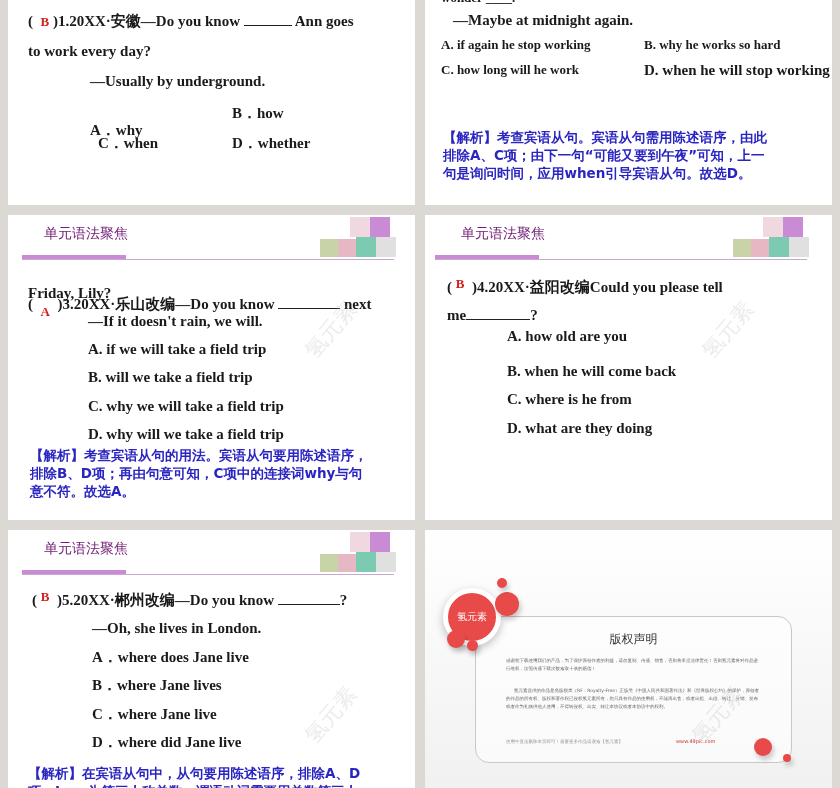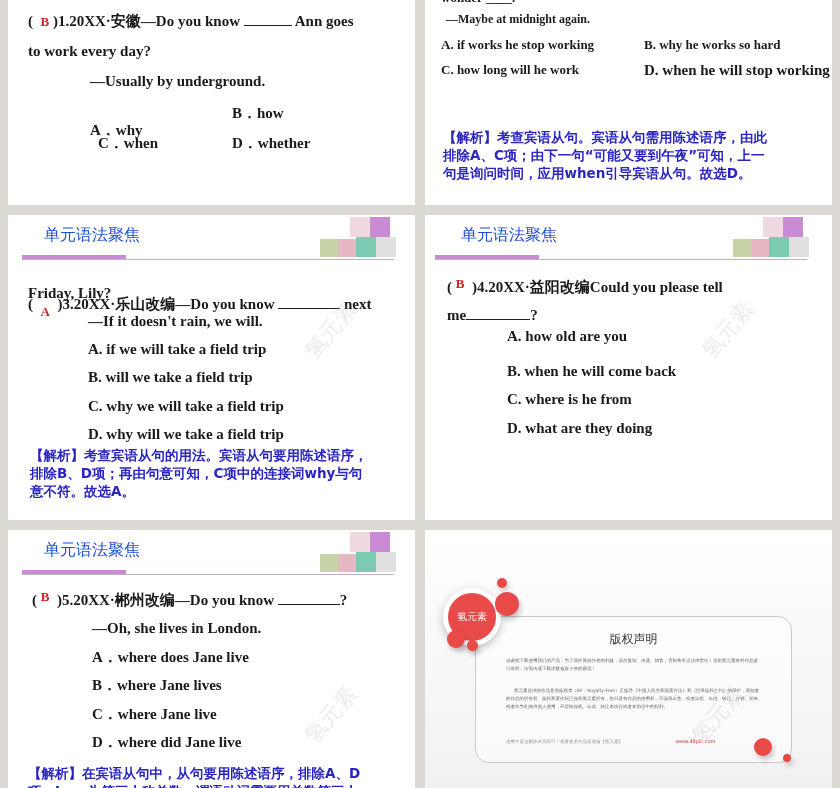--- a/index.html
+++ b/index.html
@@ -8,21 +8,21 @@
   .s1{left:8px;top:0;width:407px;height:205px;}
   .s2{left:425px;top:0;width:407px;height:205px;}
   .s3{left:8px;top:215px;width:407px;height:305px;}
   .s4{left:425px;top:215px;width:407px;height:305px;}
   .s5{left:8px;top:530px;width:407px;height:258px;}
   .s6{left:425px;top:530px;width:407px;height:258px;background:linear-gradient(#fff,#f1f1f1);}
   .t{position:absolute;font-weight:bold;font-size:15px;color:#1a1a1a;white-space:nowrap;}
   .ans{color:#d42020;font-weight:bold;font-size:13px;}
   .blank{display:inline-block;border-bottom:1.5px solid #222;height:12px;vertical-align:baseline;}
   .analysis{position:absolute;color:#2a25c0;font-family:"DejaVu Sans",sans-serif;font-weight:bold;font-size:13.5px;line-height:18px;}
-  .hdr-title{position:absolute;left:36px;top:10px;font-family:"DejaVu Sans",sans-serif;font-size:16px;color:#1d4ed8;}
+  .hdr-title{position:absolute;left:36px;top:10px;font-family:"DejaVu Sans",sans-serif;font-size:14px;color:#701a75;}
   .hdr-bar{position:absolute;left:14px;top:40px;width:104px;height:5px;background:#c98bd3;}
   .hdr-line{position:absolute;left:14px;top:44px;width:372px;height:1px;background:#c9a8cf;}
   .deco{position:absolute;top:2px;left:302px;width:86px;height:40px;}
   .deco div{position:absolute;}
   .watermark{position:absolute;font-family:"DejaVu Sans",sans-serif;font-size:22px;color:rgba(180,180,180,0.25);transform:rotate(-50deg);}
   .copy-box{position:absolute;left:50px;top:86px;width:315px;height:145px;border:1px solid #c8c8c8;border-radius:14px;background:rgba(255,255,255,0.6);}
   .circle{position:absolute;border-radius:50%;background:#e84a4a;box-shadow:2px 4px 5px rgba(0,0,0,0.2);}
 </style>
 </head>
 <body>
@@ -32,22 +32,22 @@
   <div class="t" style="left:20px;top:43px;">to work every day?</div>
   <div class="t" style="left:82px;top:73px;">—Usually by underground.</div>
   <div class="t" style="left:82px;top:104px;margin-top:17px;">A．why</div>
   <div class="t" style="left:224px;top:104px;">B．how</div>
   <div class="t" style="left:90px;top:134px;text-align:center;">C．when</div>
   <div class="t" style="left:224px;top:134px;">D．whether</div>
 </div>
 
 <div class="slide s2">
   <div class="t" style="left:16px;top:-10px;font-size:13px;">wonder ____.</div>
-  <div class="t" style="left:21px;top:12px;font-size:12px;">—Maybe at midnight again.</div>
-  <div class="t" style="left:16px;top:37px;font-size:13px;">A. if works he stop working</div>
+  <div class="t" style="left:28px;top:12px;font-size:15px;">—Maybe at midnight again.</div>
+  <div class="t" style="left:16px;top:37px;font-size:13px;">A. if again he stop working</div>
   <div class="t" style="left:219px;top:37px;font-size:13px;">B. why he works so hard</div>
   <div class="t" style="left:16px;top:62px;font-size:13px;">C. how long will he work</div>
   <div class="t" style="left:219px;top:62px;font-size:15px;">D. when he will stop working</div>
   <div class="analysis" style="left:18px;top:128px;">
     <div>【解析】考查宾语从句。宾语从句需用陈述语序，由此</div>
     <div>排除A、C项；由下一句“可能又要到午夜”可知，上一</div>
     <div>句是询问时间，应用when引导宾语从句。故选D。</div>
   </div>
 </div>
 

